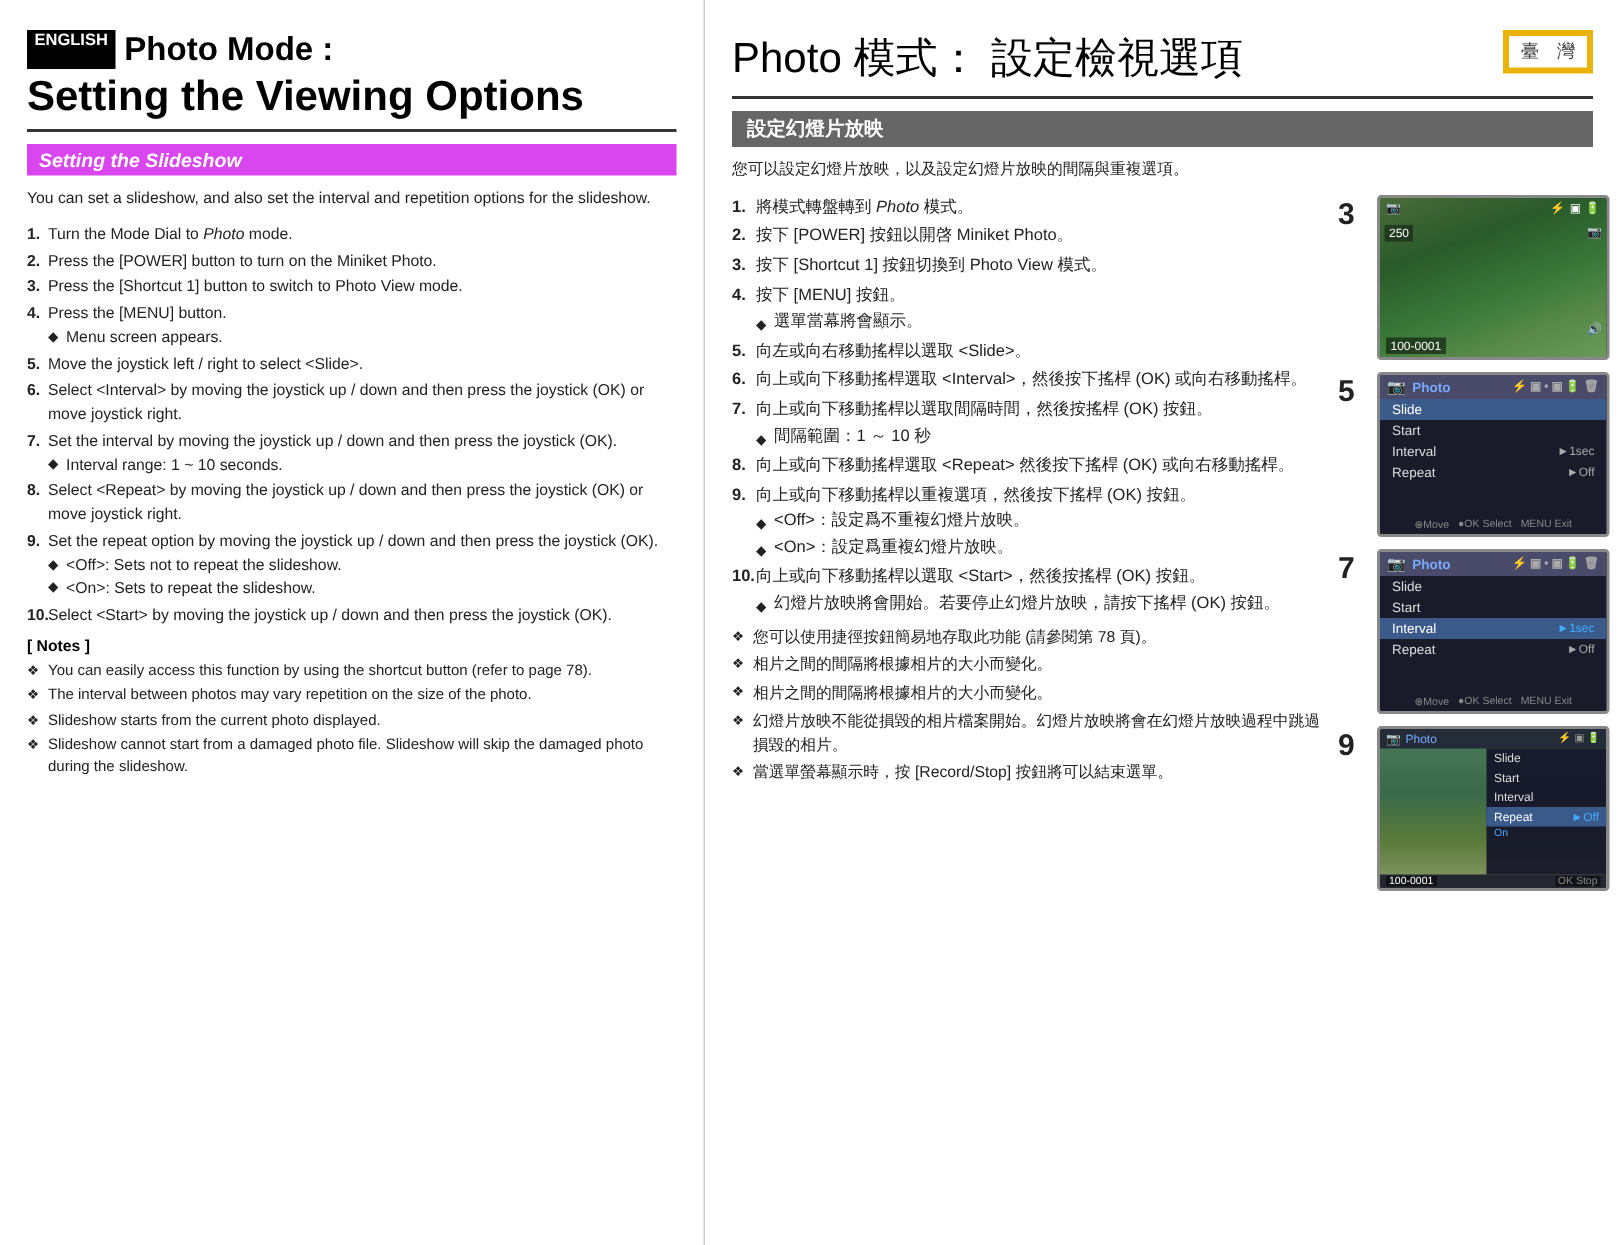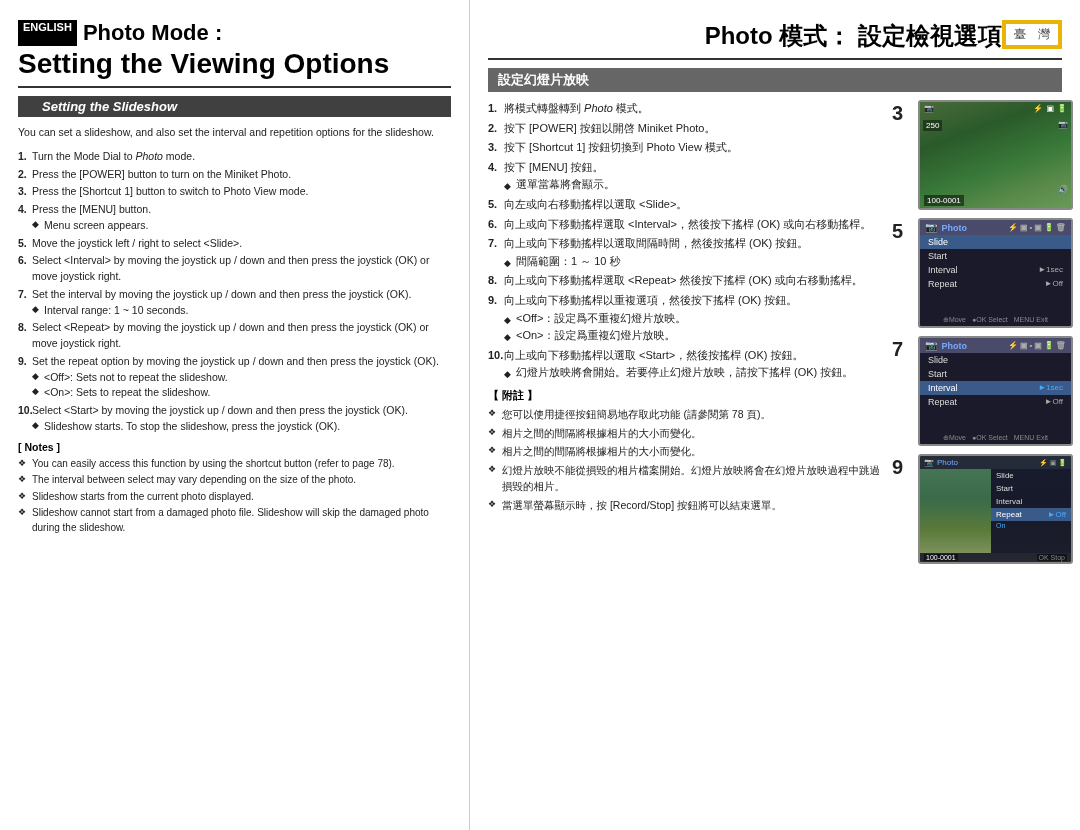--- a/index.html
+++ b/index.html
@@ -66,34 +66,34 @@
 
     .taiwan-badge {
       border: 4px solid #eab308;
       padding: 2px 8px;
       font-size: 12px;
       color: #333;
       white-space: nowrap;
     }
 
     .chinese-main-title {
-      font-size: 24px;
-      font-weight: bold;
+      font-size: 28px;
+      font-weight: normal;
       flex: 1;
-      text-align: right;
+      text-align: left;
     }
 
     
     .section-header-left {
-      background: #404040;
+      background: #d946ef;
       color: #fff;
       font-size: 13px;
       font-style: italic;
       font-weight: bold;
-      padding: 3px 24px;
+      padding: 3px 8px;
       margin-bottom: 8px;
       margin-top: 8px;
     }
 
     .section-header-right {
       background: #666;
       color: #fff;
       font-size: 13px;
       font-weight: bold;
       padding: 3px 10px;
@@ -421,60 +421,60 @@
   <ol class="num-list">
     <li><span class="num">1.</span>Turn the Mode Dial to <em>Photo</em> mode.</li>
     <li><span class="num">2.</span>Press the [POWER] button to turn on the Miniket Photo.</li>
     <li><span class="num">3.</span>Press the [Shortcut 1] button to switch to Photo View mode.</li>
     <li><span class="num">4.</span>Press the [MENU] button.<br><span class="bullet-item" style="margin-left:0">Menu screen appears.</span></li>
     <li><span class="num">5.</span>Move the joystick left / right to select &lt;Slide&gt;.</li>
     <li><span class="num">6.</span>Select &lt;Interval&gt; by moving the joystick up / down and then press the joystick (OK) or move joystick right.</li>
     <li><span class="num">7.</span>Set the interval by moving the joystick up / down and then press the joystick (OK).<br><span class="bullet-item" style="margin-left:0">Interval range: 1 ~ 10 seconds.</span></li>
     <li><span class="num">8.</span>Select &lt;Repeat&gt; by moving the joystick up / down and then press the joystick (OK) or move joystick right.</li>
     <li><span class="num">9.</span>Set the repeat option by moving the joystick up / down and then press the joystick (OK).<br><span class="bullet-item" style="margin-left:0">&lt;Off&gt;: Sets not to repeat the slideshow.</span><br><span class="bullet-item" style="margin-left:0">&lt;On&gt;: Sets to repeat the slideshow.</span></li>
-    <li><span class="num">10.</span>Select &lt;Start&gt; by moving the joystick up / down and then press the joystick (OK).<br><span class="bullet-item" style="margin-left:0">Slideshow starts. To stop the slideshow, press the joystick (OK).</span></li>
+    <li><span class="num">10.</span>Select &lt;Start&gt; by moving the joystick up / down and then press the joystick (OK).<br></li>
   </ol>
 
   <div class="notes-header">[ Notes ]</div>
   <div class="note-item">You can easily access this function by using the shortcut button (refer to page 78).</div>
-  <div class="note-item">The interval between select may vary depending on the size of the photo.</div>
+  <div class="note-item">The interval between photos may vary repetition on the size of the photo.</div>
   <div class="note-item">Slideshow starts from the current photo displayed.</div>
   <div class="note-item">Slideshow cannot start from a damaged photo file. Slideshow will skip the damaged photo during the slideshow.</div>
 
 </div>
 
 <div class="right-panel">
 
   <div class="right-header">
     <div class="chinese-main-title">Photo 模式： 設定檢視選項</div>
     <div class="taiwan-badge">臺　灣</div>
   </div>
 
   <div class="header-divider"></div>
 
   <div class="section-header-right">設定幻燈片放映</div>
 
+  <p class="intro-text">您可以設定幻燈片放映，以及設定幻燈片放映的間隔與重複選項。</p>
 
   <div class="right-content-area">
     <div class="right-text-area">
       <ol class="right-chinese-list">
         <li><span class="num">1.</span>將模式轉盤轉到 <em>Photo</em> 模式。</li>
         <li><span class="num">2.</span>按下 [POWER] 按鈕以開啓 Miniket Photo。</li>
         <li><span class="num">3.</span>按下 [Shortcut 1] 按鈕切換到 Photo View 模式。</li>
         <li><span class="num">4.</span>按下 [MENU] 按鈕。<br><span class="right-bullet" style="padding-left:12px">選單當幕將會顯示。</span></li>
         <li><span class="num">5.</span>向左或向右移動搖桿以選取 &lt;Slide&gt;。</li>
         <li><span class="num">6.</span>向上或向下移動搖桿選取 &lt;Interval&gt;，然後按下搖桿 (OK) 或向右移動搖桿。</li>
         <li><span class="num">7.</span>向上或向下移動搖桿以選取間隔時間，然後按搖桿 (OK) 按鈕。<br><span class="right-bullet" style="padding-left:12px">間隔範圍：1 ～ 10 秒</span></li>
         <li><span class="num">8.</span>向上或向下移動搖桿選取 &lt;Repeat&gt; 然後按下搖桿 (OK) 或向右移動搖桿。</li>
         <li><span class="num">9.</span>向上或向下移動搖桿以重複選項，然後按下搖桿 (OK) 按鈕。<br><span class="right-bullet" style="padding-left:12px">&lt;Off&gt;：設定爲不重複幻燈片放映。</span><br><span class="right-bullet" style="padding-left:12px">&lt;On&gt;：設定爲重複幻燈片放映。</span></li>
         <li><span class="num">10.</span>向上或向下移動搖桿以選取 &lt;Start&gt;，然後按搖桿 (OK) 按鈕。<br><span class="right-bullet" style="padding-left:12px">幻燈片放映將會開始。若要停止幻燈片放映，請按下搖桿 (OK) 按鈕。</span></li>
       </ol>
 
       <div class="right-notes-section">
-        <div class="right-note-header">【 附註 】</div>
         <div class="right-note-item">您可以使用捷徑按鈕簡易地存取此功能 (請參閱第 78 頁)。</div>
         <div class="right-note-item">相片之間的間隔將根據相片的大小而變化。</div>
         <div class="right-note-item">相片之間的間隔將根據相片的大小而變化。</div>
         <div class="right-note-item">幻燈片放映不能從損毀的相片檔案開始。幻燈片放映將會在幻燈片放映過程中跳過損毀的相片。</div>
         <div class="right-note-item">當選單螢幕顯示時，按 [Record/Stop] 按鈕將可以結束選單。</div>
       </div>
     </div>
 
     <div class="right-screens-area">
 

